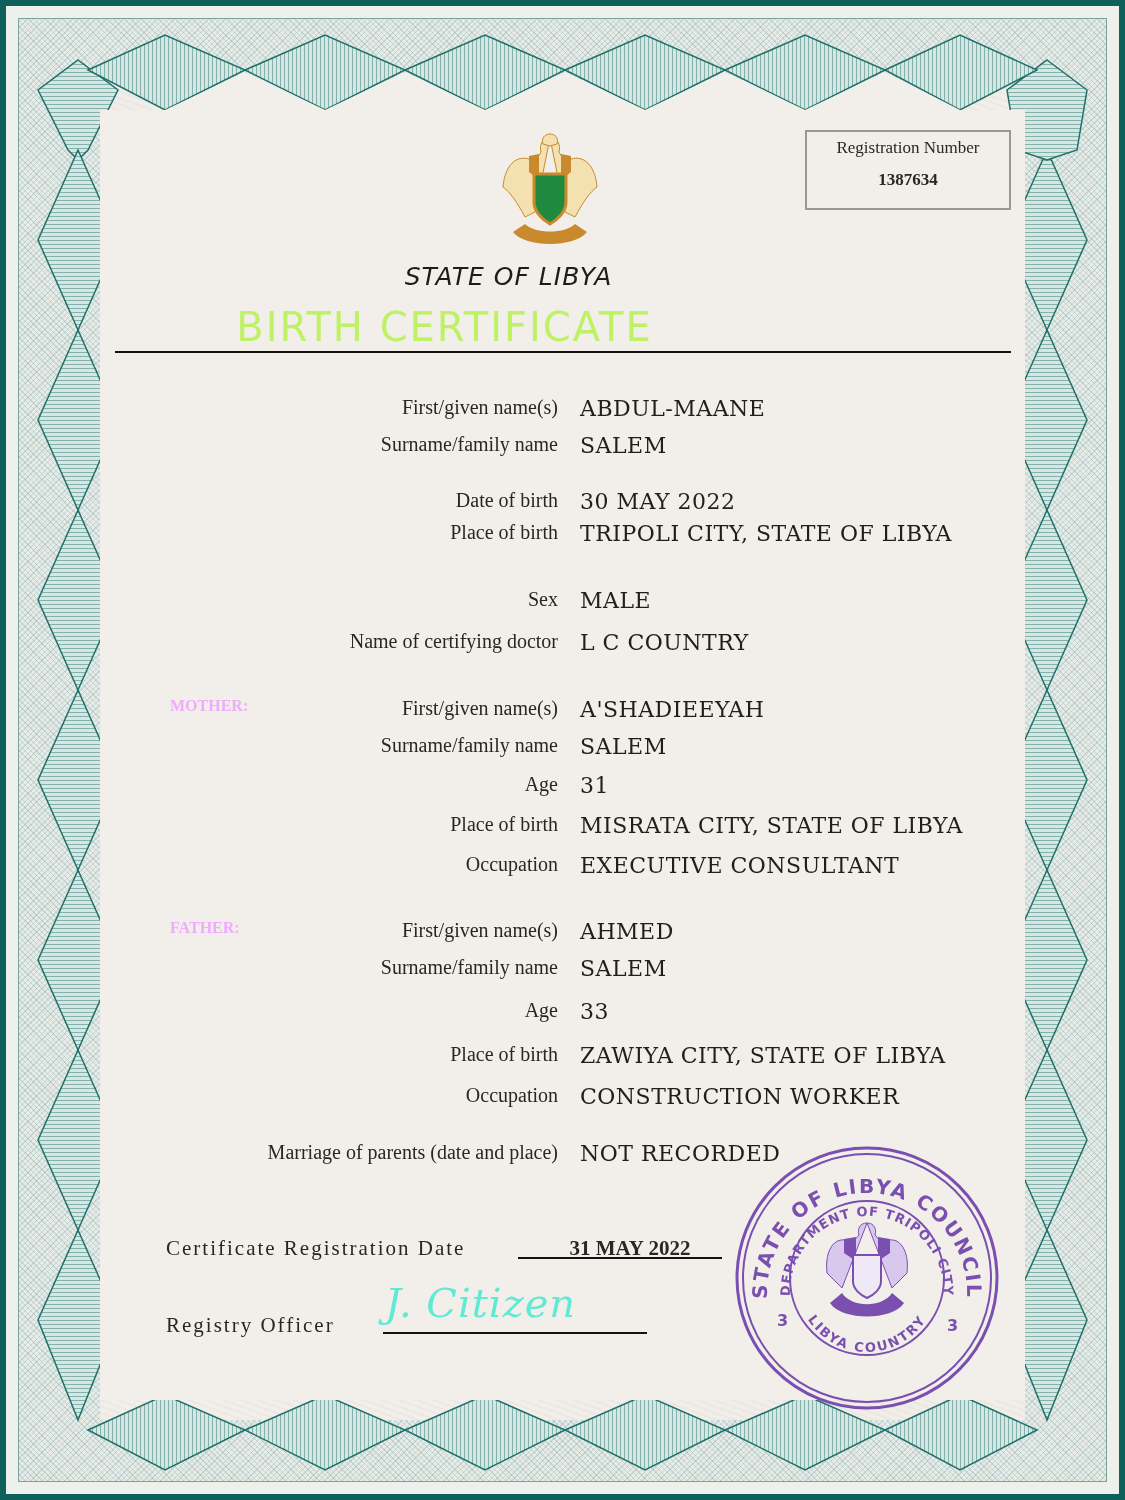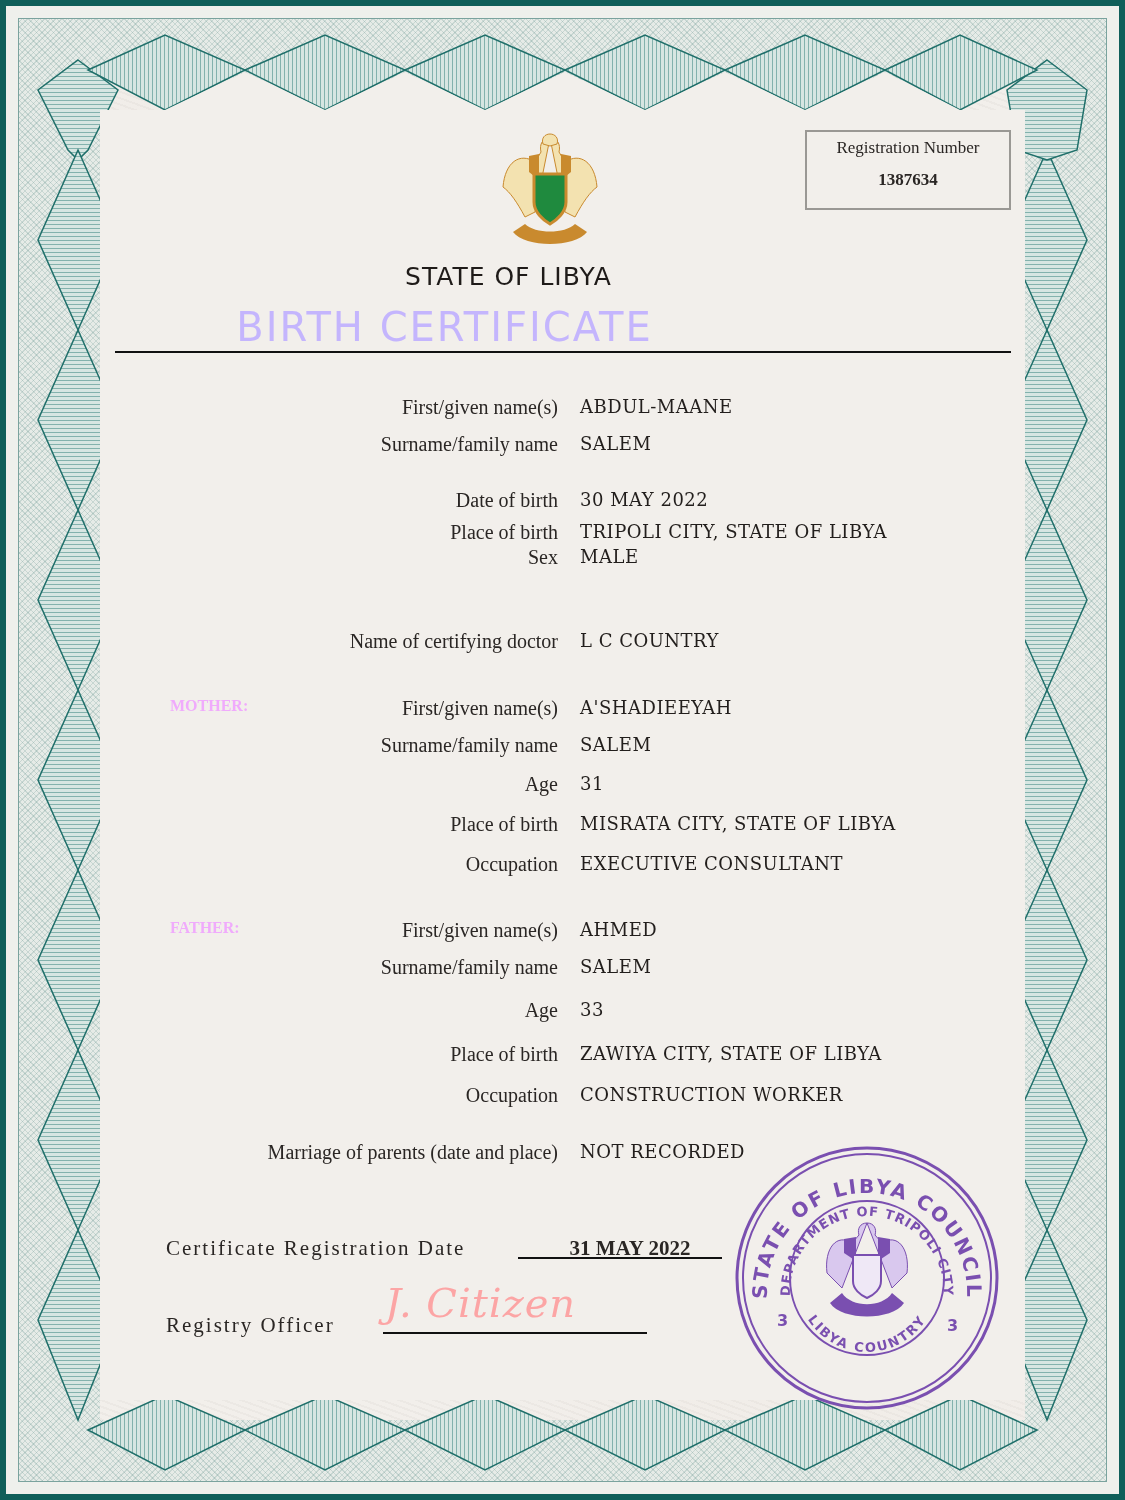--- a/index.html
+++ b/index.html
@@ -19,31 +19,31 @@
       repeating-linear-gradient(20deg, rgba(200,195,190,.15) 0 2px, transparent 2px 6px),
       #f2efeb;
   }
   svg.border { position:absolute; left:0; top:0; }
   .serif { font-family:"Liberation Serif","DejaVu Serif",serif; color:#2a2624;margin-left:8px; }
   .caps { font-family:"DejaVu Sans", sans-serif; letter-spacing:1px; }
   .reg-box { position:absolute; left:797px; top:130px; width:202px; height:76px; border:2px solid #9a9894; text-align:center; }
   .reg-box .lbl { font-size:17px; margin-top:6px; }
   .reg-box .num { font-size:17px; font-weight:bold; margin-top:12px; }
   .emblem { position:absolute; left:495px; top:132px; width:110px; height:120px; }
-  .state { position:absolute; left:0; width:1017px; top:262px; text-align:center; font-size:25px; color:#1f1b19; letter-spacing:1px; }
-  .title { position:absolute; left:0; width:889px; top:304px; text-align:center; font-size:40px; color:#c4b5fd; letter-spacing:2px; }
+  .state { position:absolute; left:0; width:1017px; top:262px; text-align:center; font-size:25px; color:#1f1b19; letter-spacing:1px;font-style:italic; }
+  .title { position:absolute; left:0; width:889px; top:304px; text-align:center; font-size:40px; color:#bef264; letter-spacing:2px; }
   .title-rule { position:absolute; left:115px; top:351px; width:896px; height:2px; background:#111; }
   .row { position:absolute; left:150px; width:800px; height:28px; font-size:20px; }
   .row .label { position:absolute; right:400px; white-space:nowrap; text-align:left; }
-  .row .value { position:absolute; left:422px; white-space:nowrap; font-family:"DejaVu Serif", serif; font-size:18px; letter-spacing:.5px; color:#221e1c; }
+  .row .value { position:absolute; left:422px; white-space:nowrap; font-family:"DejaVu Serif", serif; font-size:22px; letter-spacing:.5px; color:#221e1c; }
   .section { position:absolute; left:170px; font-size:16px; font-weight:bold; font-family:"Liberation Serif", serif; color:#f0abfc; }
   .foot-label { position:absolute; font-size:21px; letter-spacing:2px; }
   .foot-line { position:absolute; height:2px; background:#111; }
   .reg-date { position:absolute; left:522px; top:1236px; width:200px; text-align:center; font-size:21px; font-weight:bold; }
-  .signature { position:absolute; left:385px; top:1280px; font-family:"DejaVu Serif", serif; font-style:italic; font-size:40px; color:#fca5a5; letter-spacing:1px; }
+  .signature { position:absolute; left:385px; top:1280px; font-family:"DejaVu Serif", serif; font-style:italic; font-size:40px; color:#5eead4; letter-spacing:1px; }
   .stamp { position:absolute; left:732px; top:1143px; width:270px; height:270px; }
 </style>
 </head>
 <body>
 
 <div class="frame">
   <div class="guilloche-outer"></div>
 </div>
 <div class="paper"></div>
 
@@ -133,21 +133,21 @@
   <span class="value">SALEM</span>
 </div>
 <div class="row serif" style="top:489px">
   <span class="label">Date of birth</span>
   <span class="value">30 MAY 2022</span>
 </div>
 <div class="row serif" style="top:521px">
   <span class="label">Place of birth</span>
   <span class="value">TRIPOLI CITY, STATE OF LIBYA</span>
 </div>
-<div class="row serif" style="top:546px">
+<div class="row serif" style="top:588px">
   <span class="label">Sex</span>
   <span class="value">MALE</span>
 </div>
 <div class="row serif" style="top:630px">
   <span class="label">Name of certifying doctor</span>
   <span class="value">L C COUNTRY</span>
 </div>
 
 <div class="section" style="top:697px">MOTHER:</div>
 <div class="row serif" style="top:697px">

